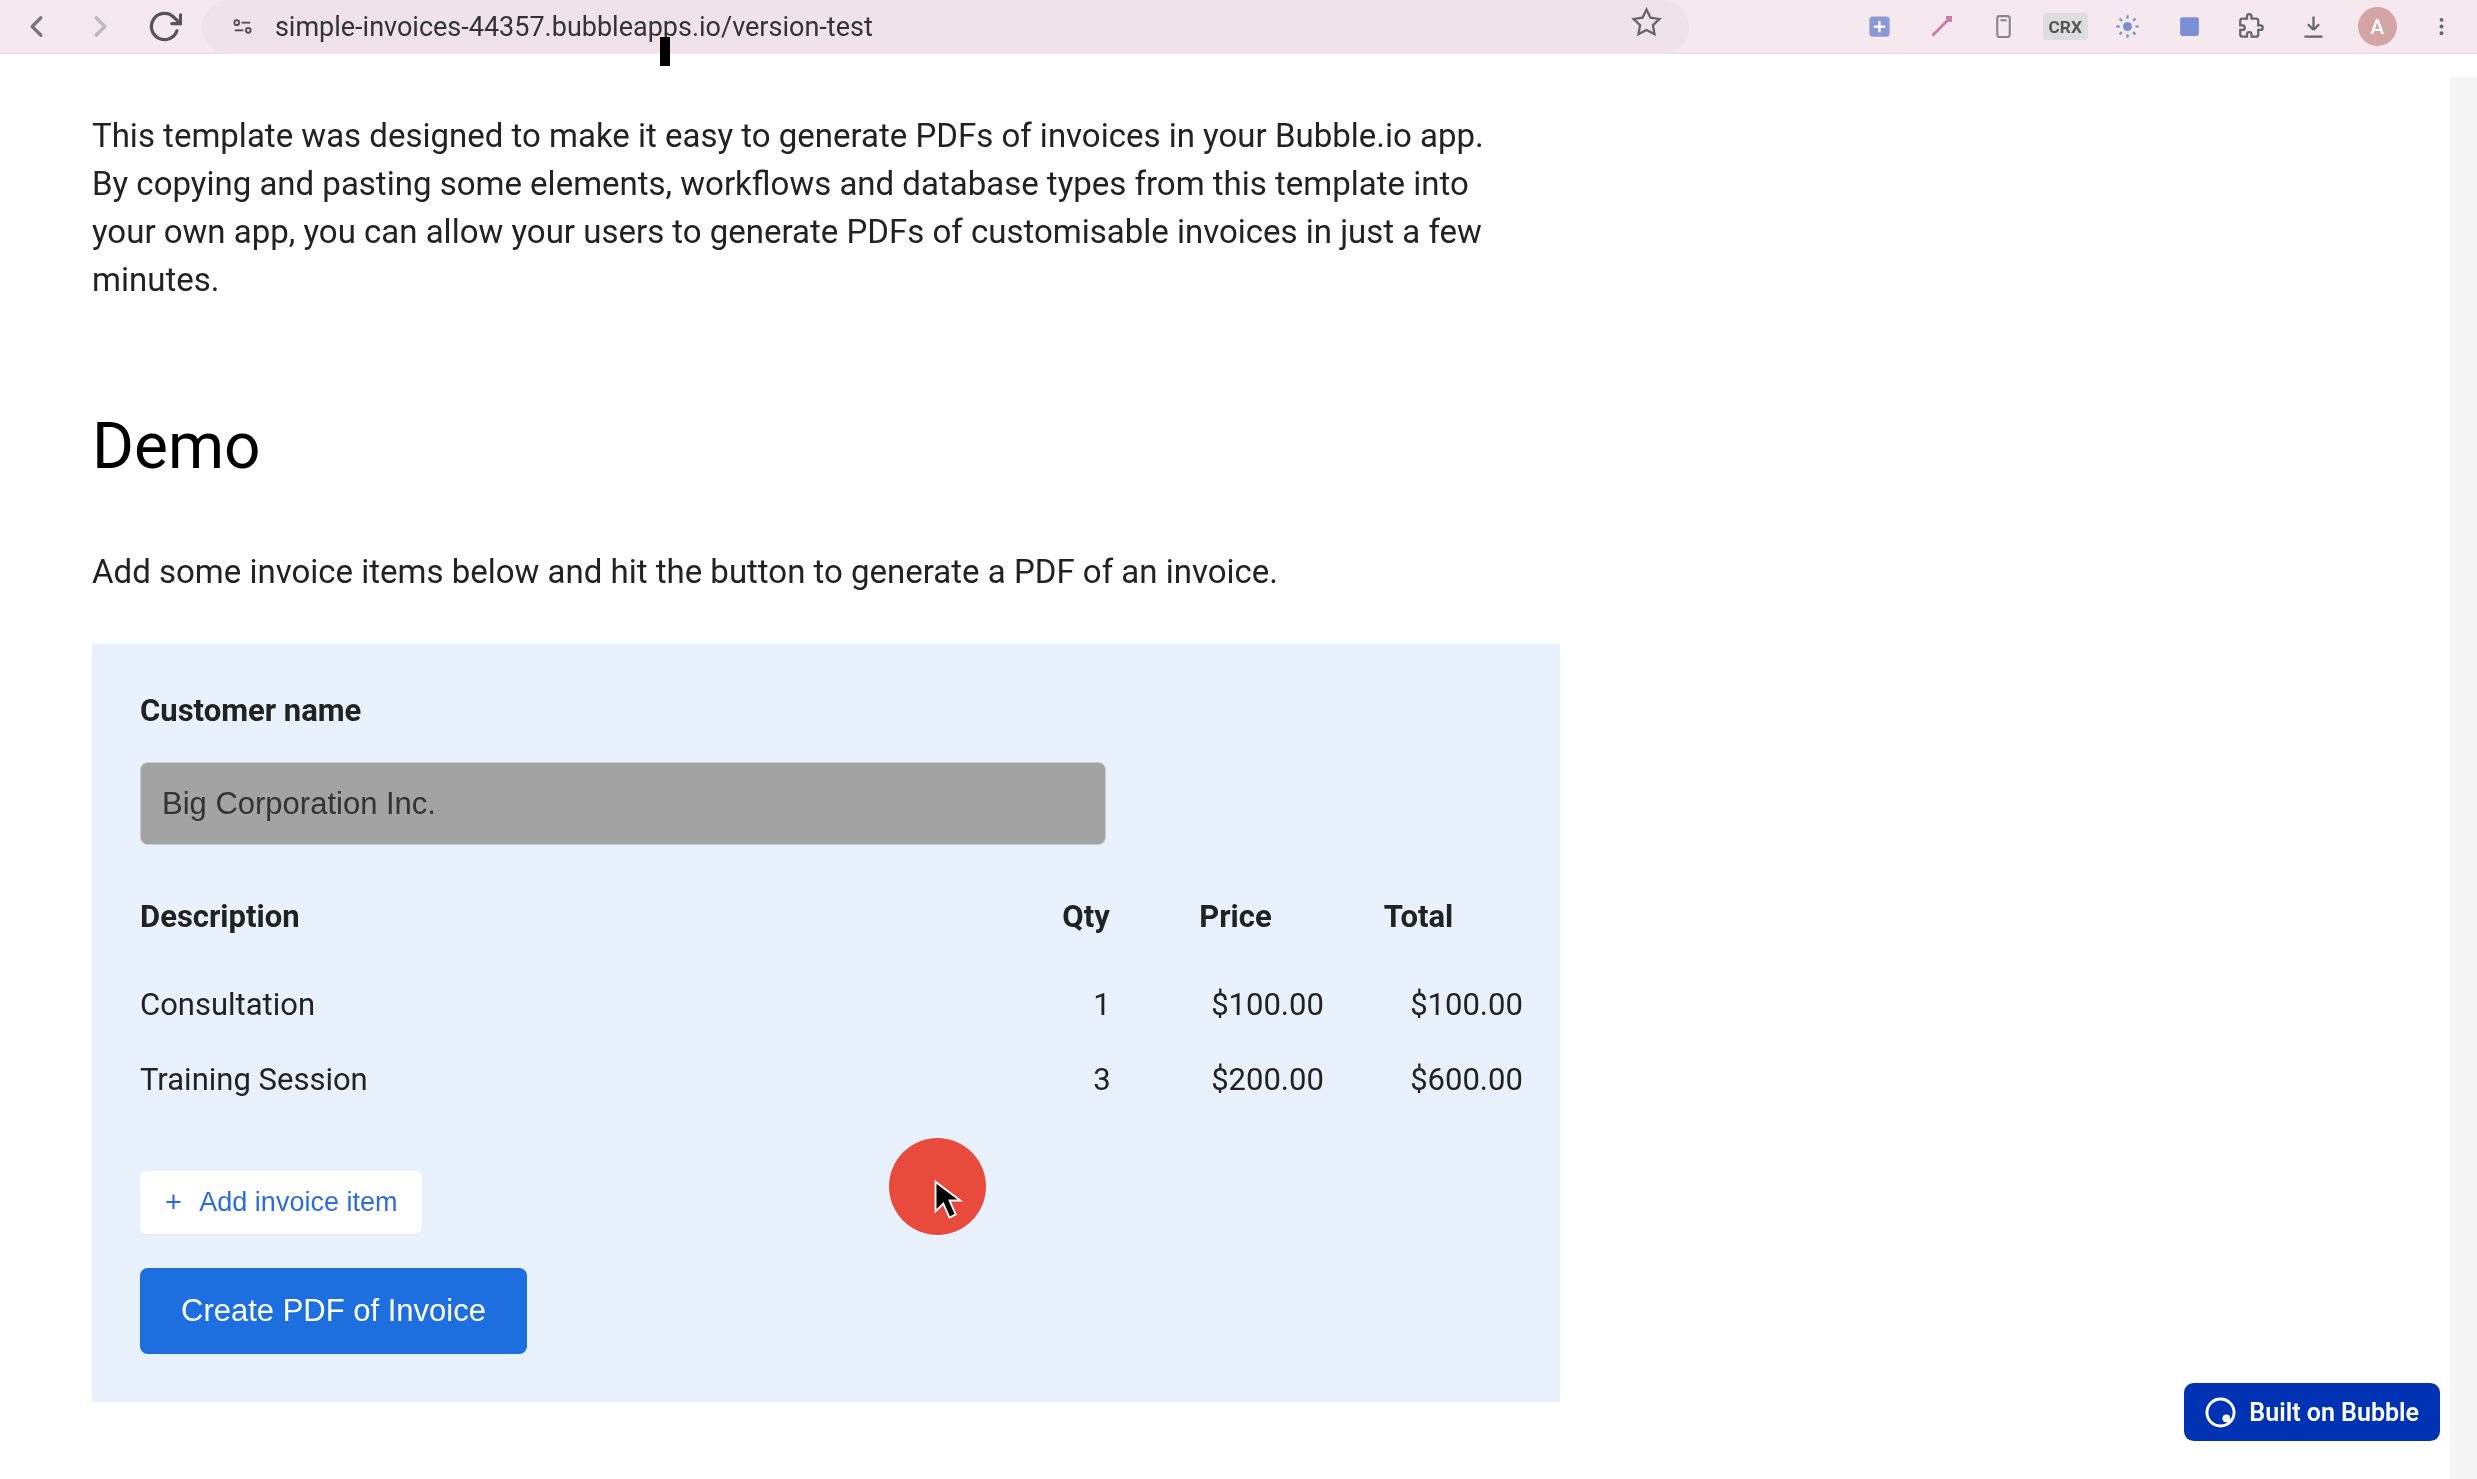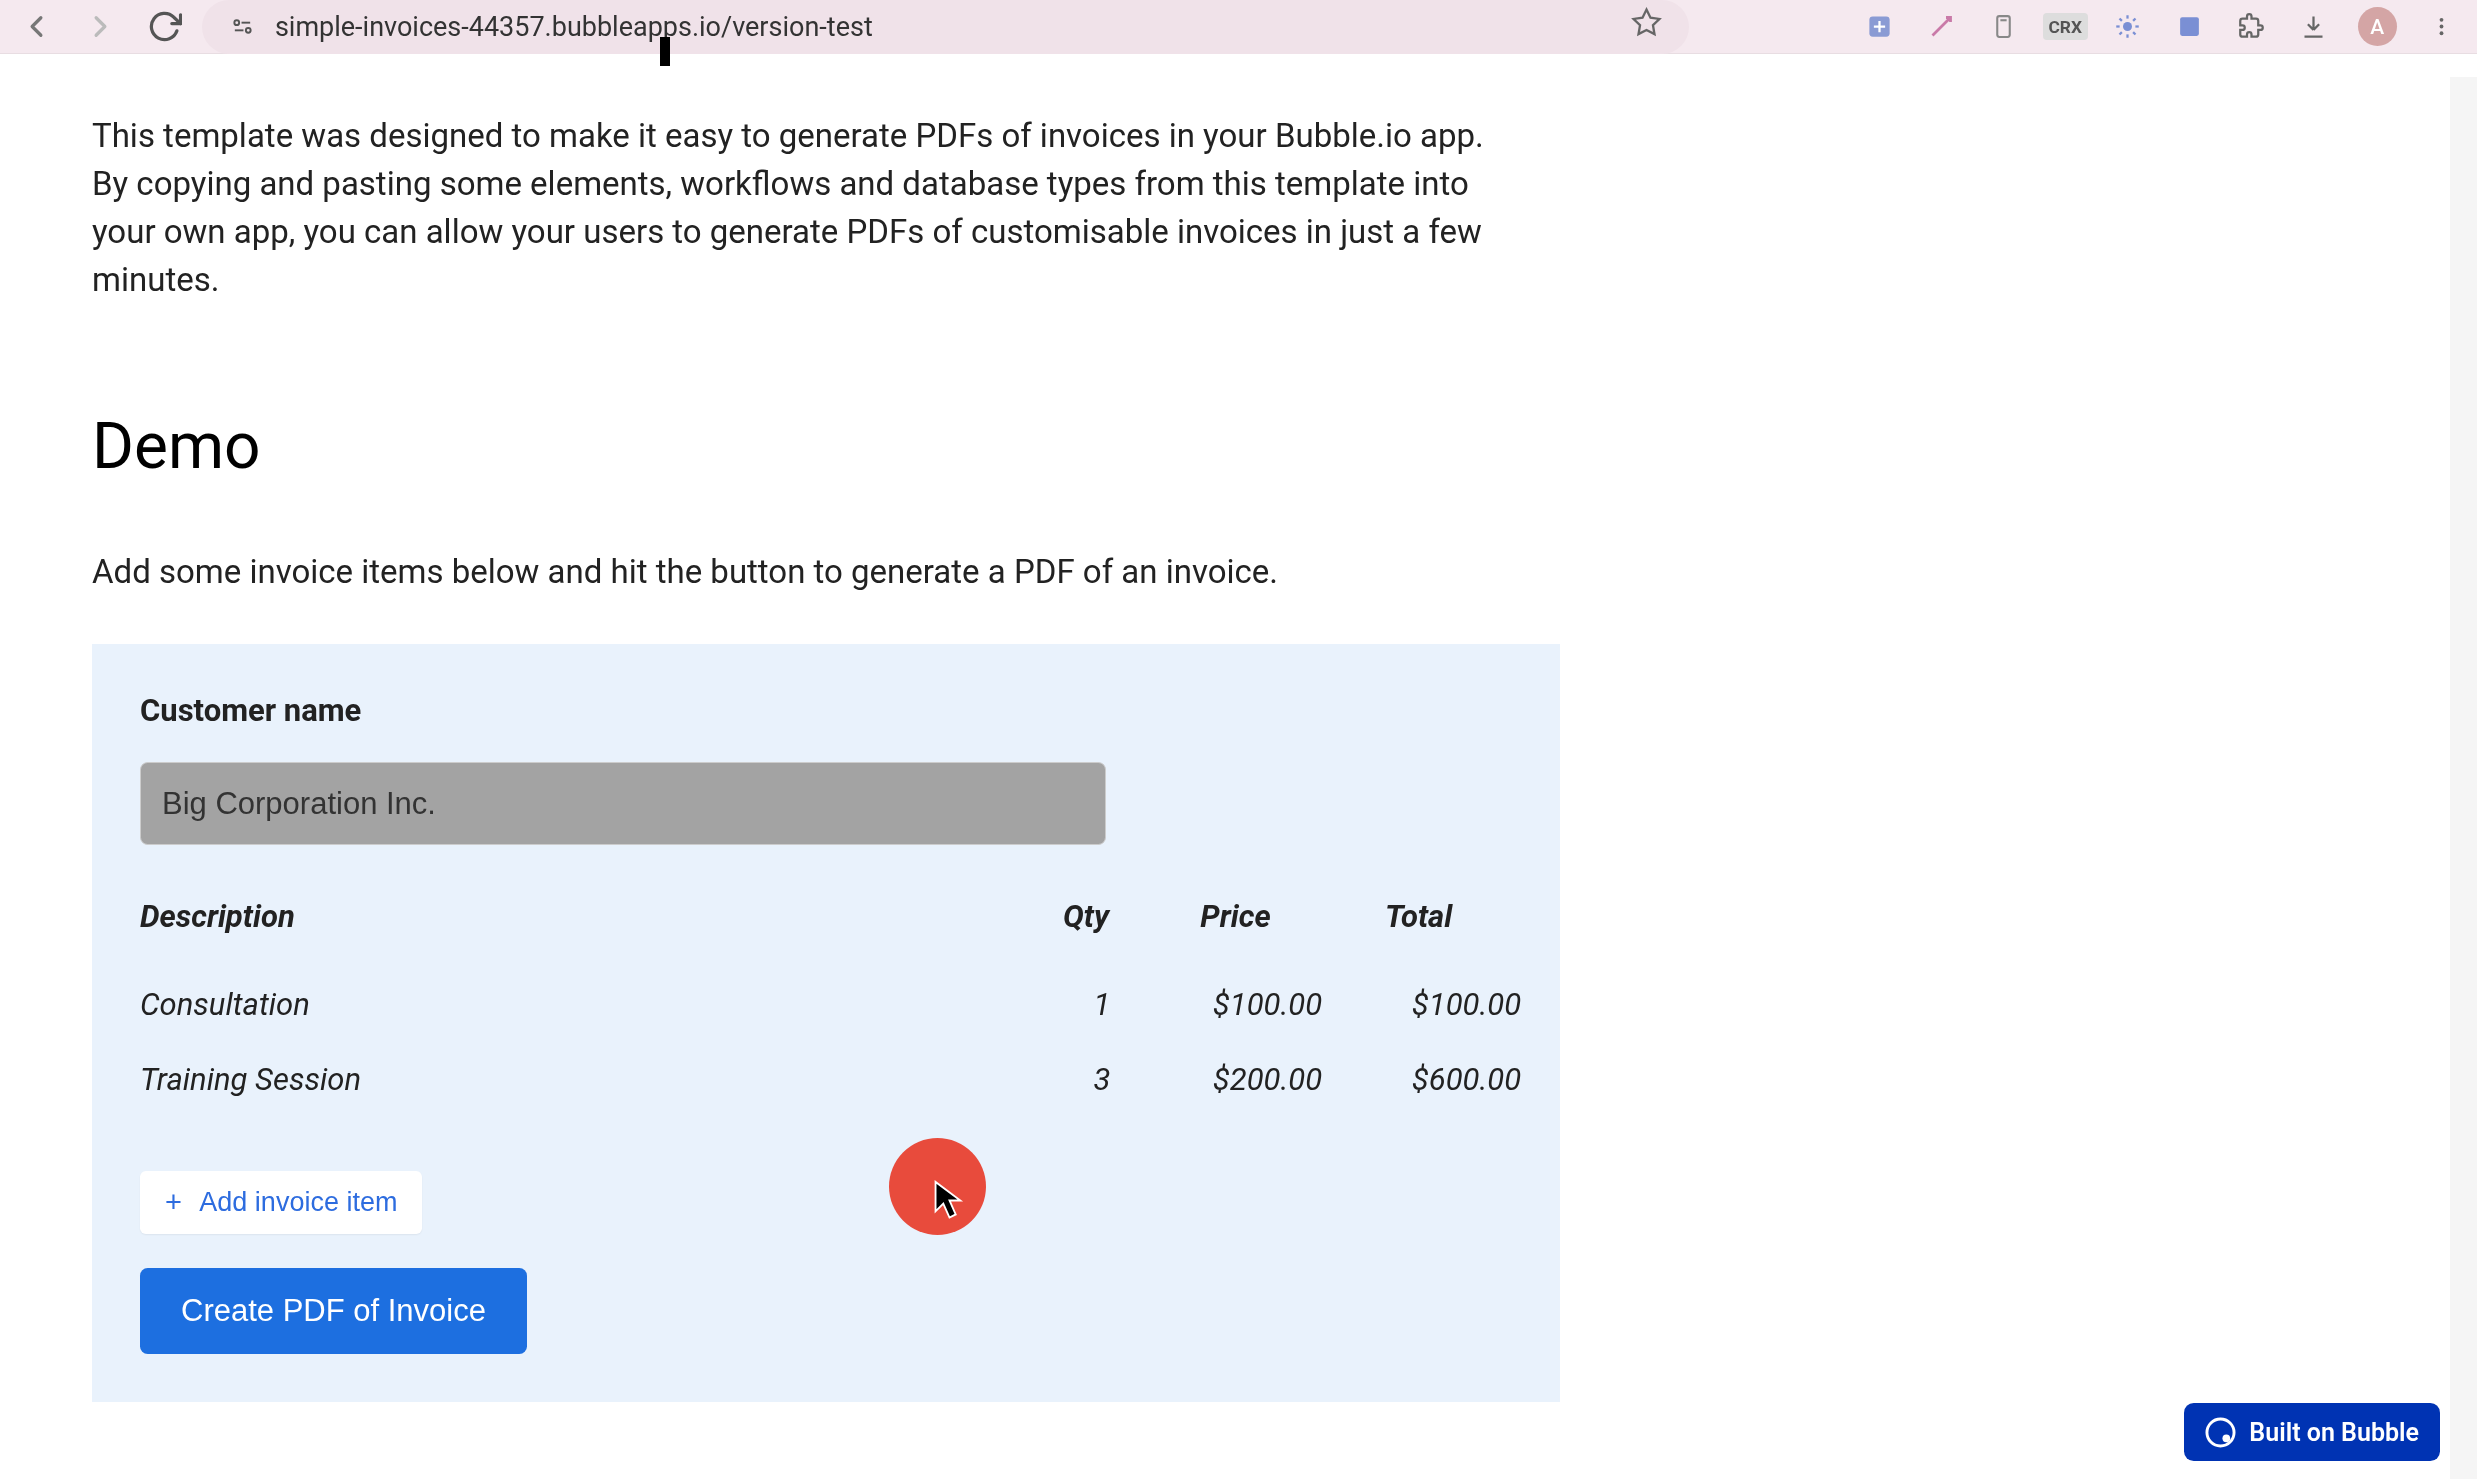--- a/index.html
+++ b/index.html
@@ -180,21 +180,20 @@
       background: #a3a3a3;
       font-size: 31px;
       padding: 0 21px;
       color: #333;
       margin-bottom: 53px;
     }
 
     
     .invoice-table {
       width: 100%;
-      font-style: italic;
     }
 
     .table-header {
       display: flex;
       font-size: 31px;
       font-weight: 700;
       color: #222;
       margin-bottom: 31px;
     }
 
@@ -240,21 +239,21 @@
       border-radius: 7.7px;
       padding: 25px 41px;
       font-size: 31px;
       font-weight: 400;
       cursor: pointer;
     }
 
     
     .bubble-badge {
       position: fixed;
-      bottom: 18px;
+      bottom: 38px;
       right: 37px;
       background: #0033b3;
       color: #fff;
       border-radius: 9.7px;
       padding: 13.5px 21px;
       display: flex;
       align-items: center;
       gap: 13.5px;
       font-size: 25px;
       font-weight: 600;

